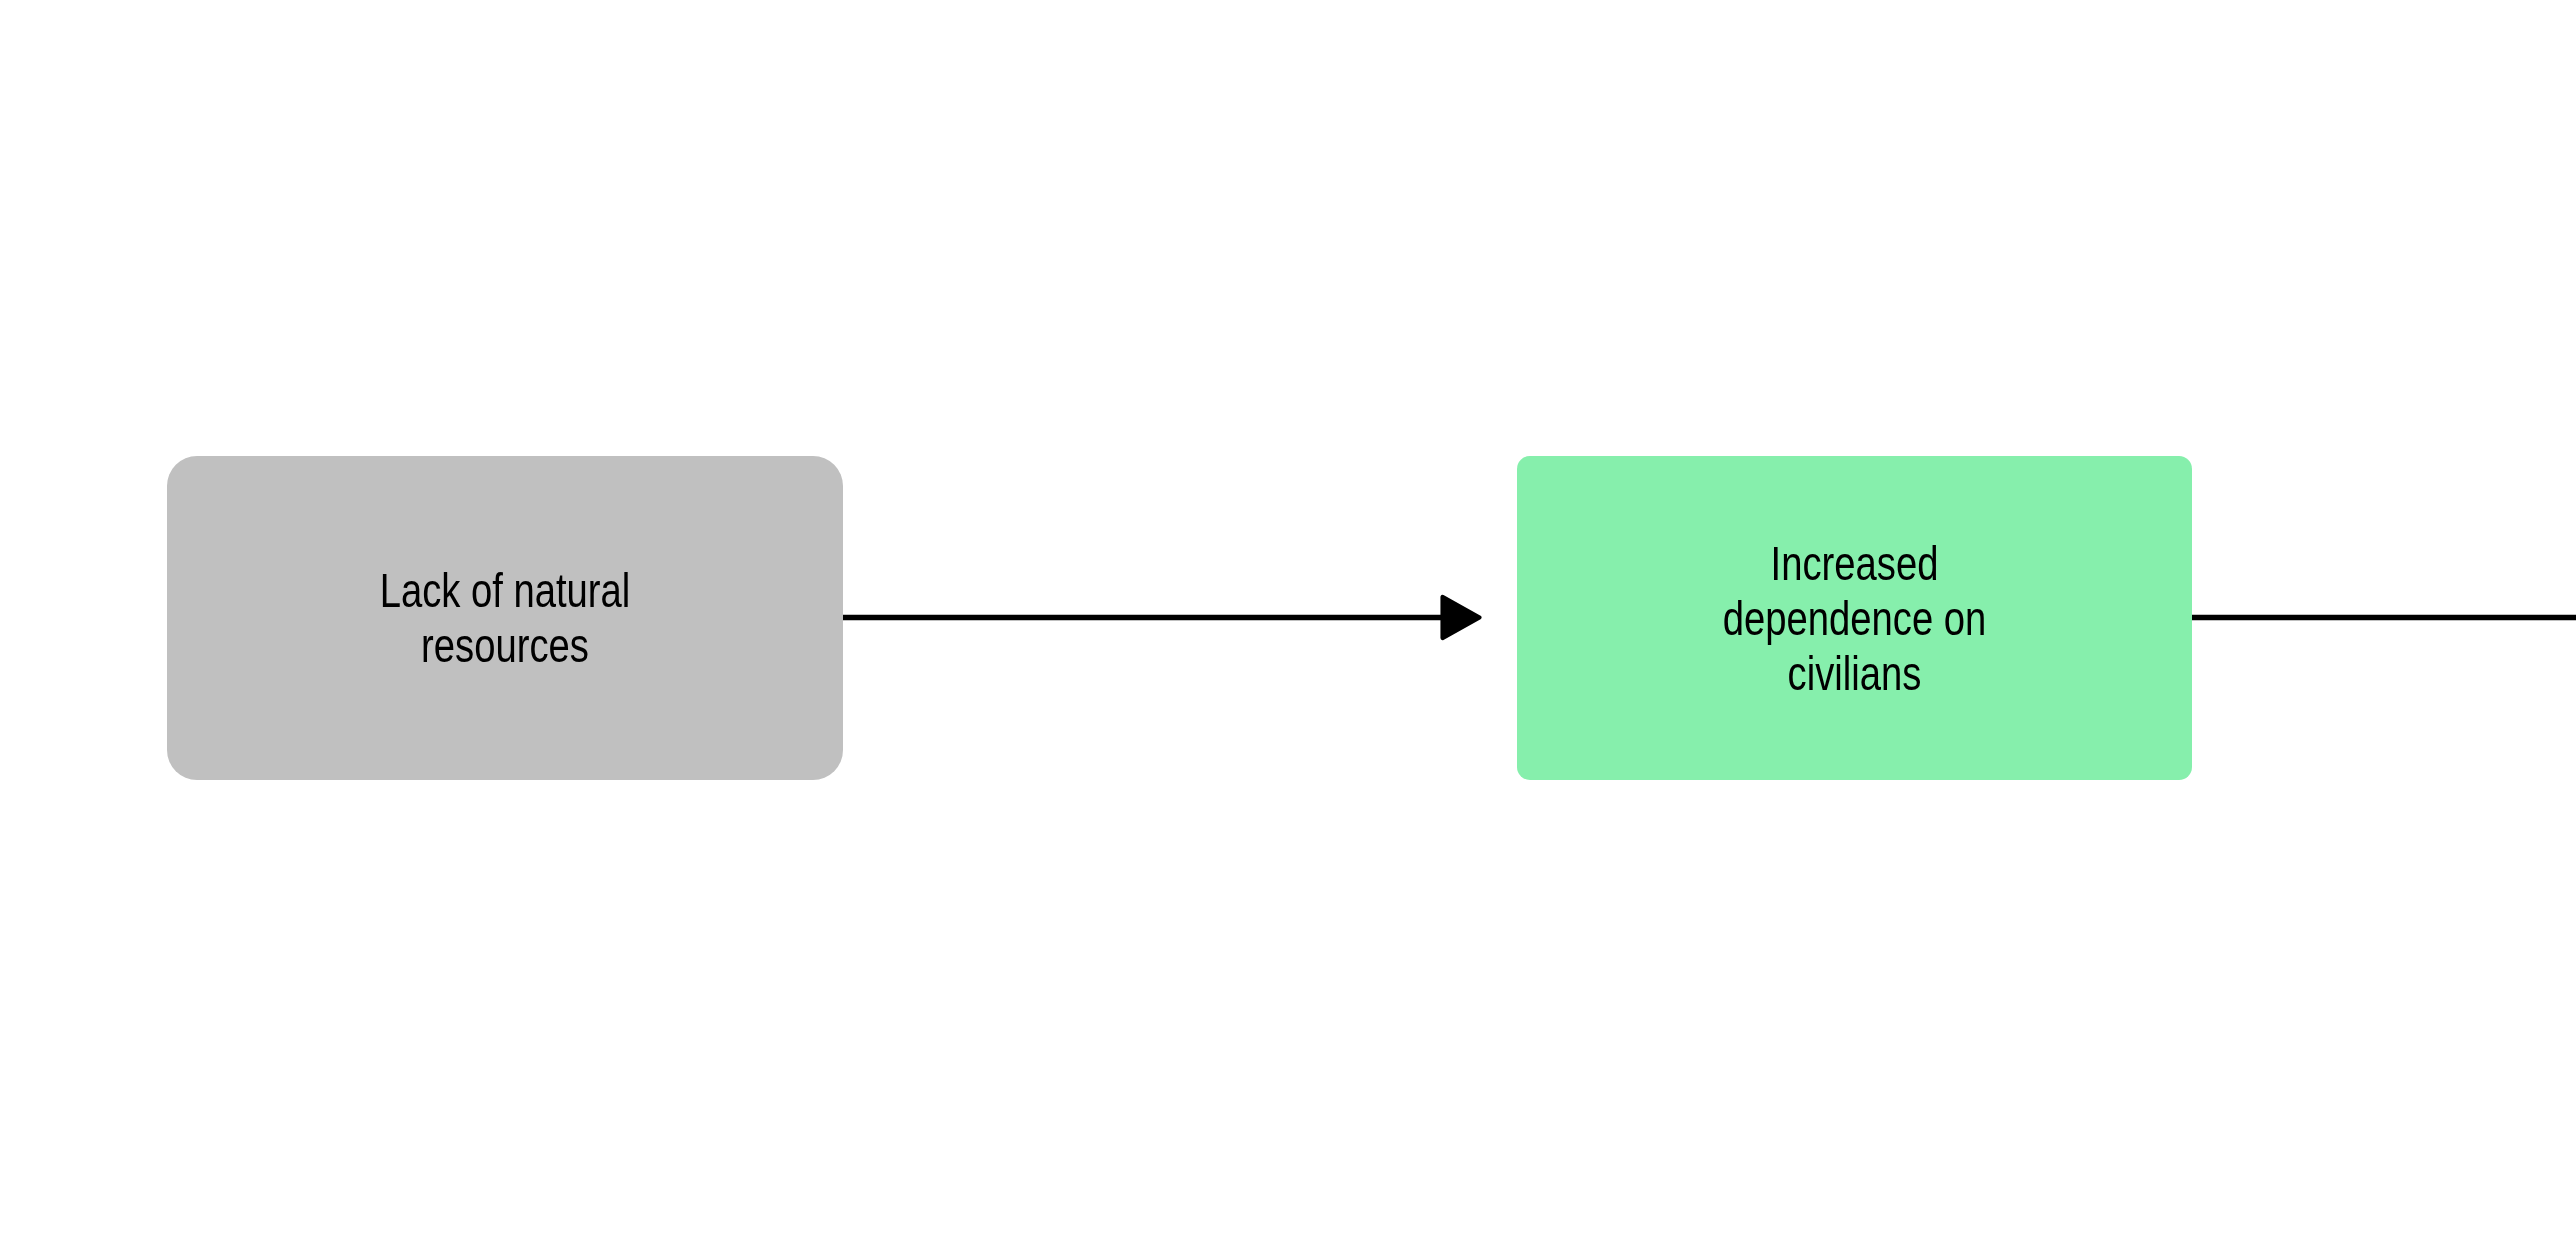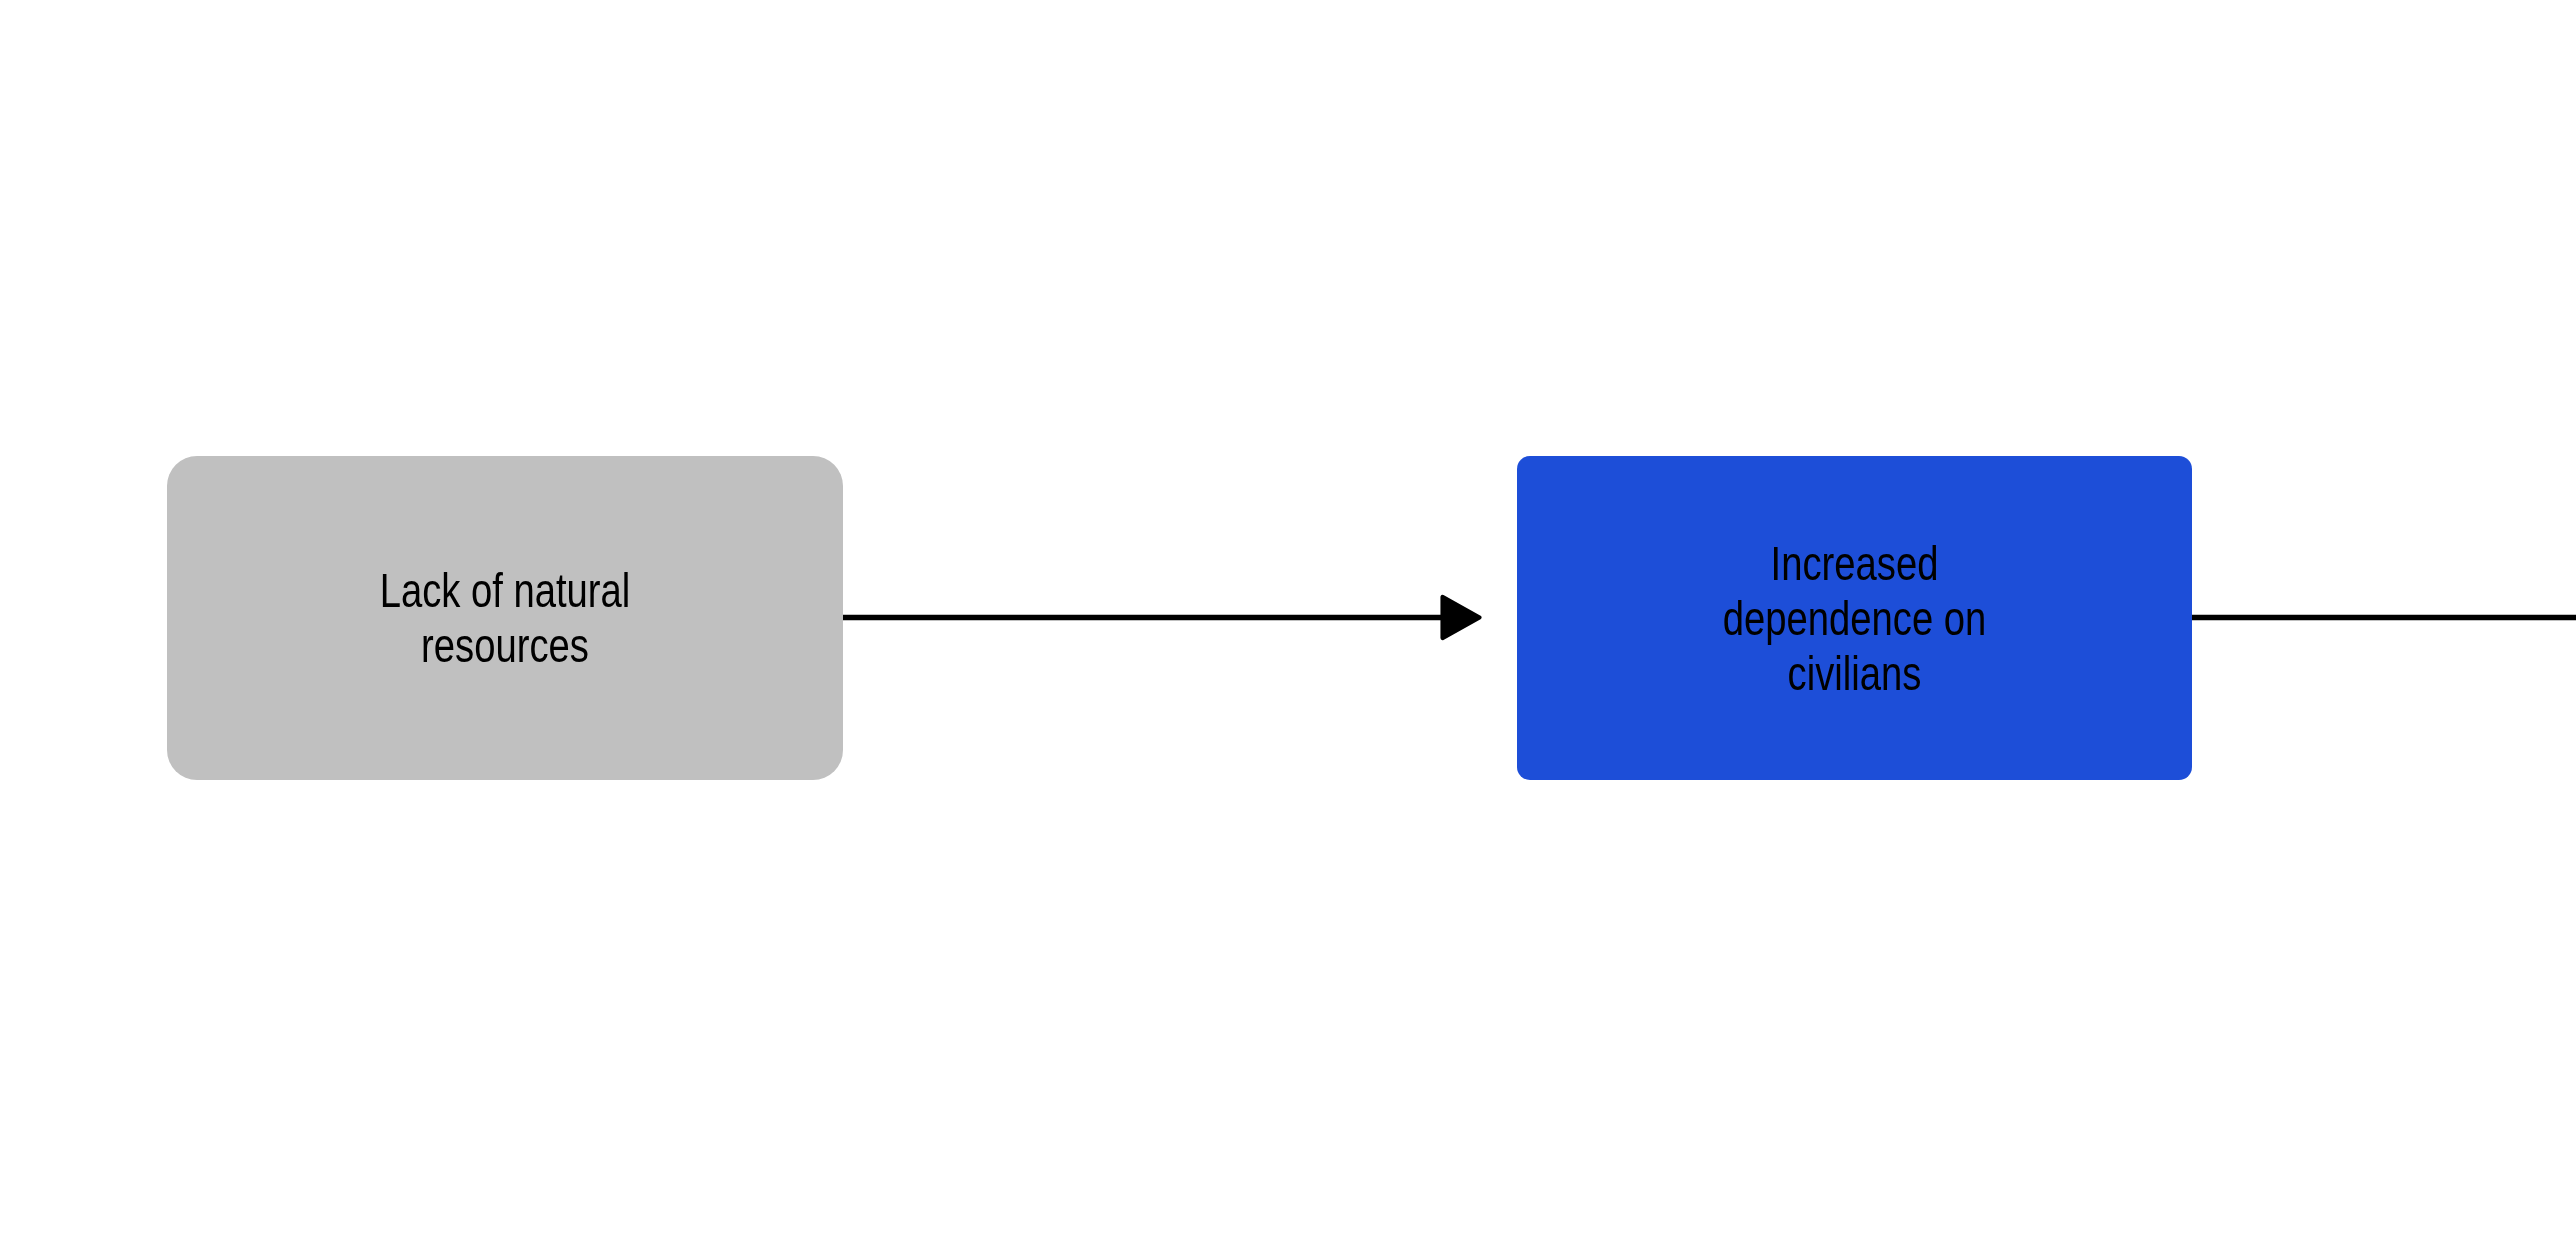--- a/index.html
+++ b/index.html
@@ -47,21 +47,21 @@
     width: 676px;
     height: 324px;
     background: #c0c0c0;
     border-radius: 30px;
   }
   #node-2 {
     left: 1517px;
     top: 456px;
     width: 675px;
     height: 324px;
-    background: #1d4ed8;
+    background: #86efac;
   }
 
   
   #edge-layer {
     position: absolute;
     left: 0;
     top: 0;
     width: 3709px;
     height: 1236px;
     pointer-events: none;

